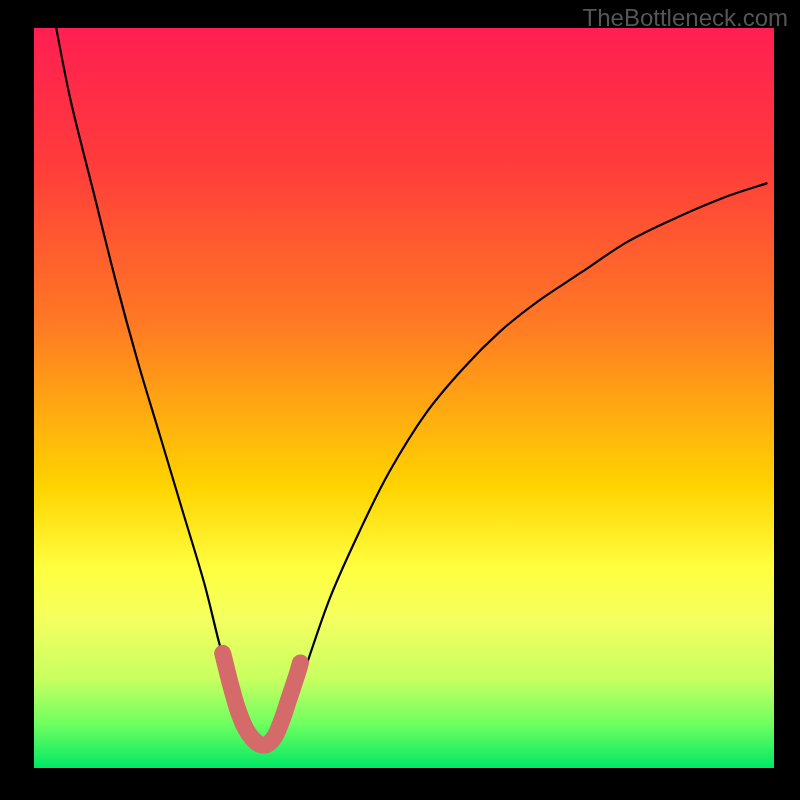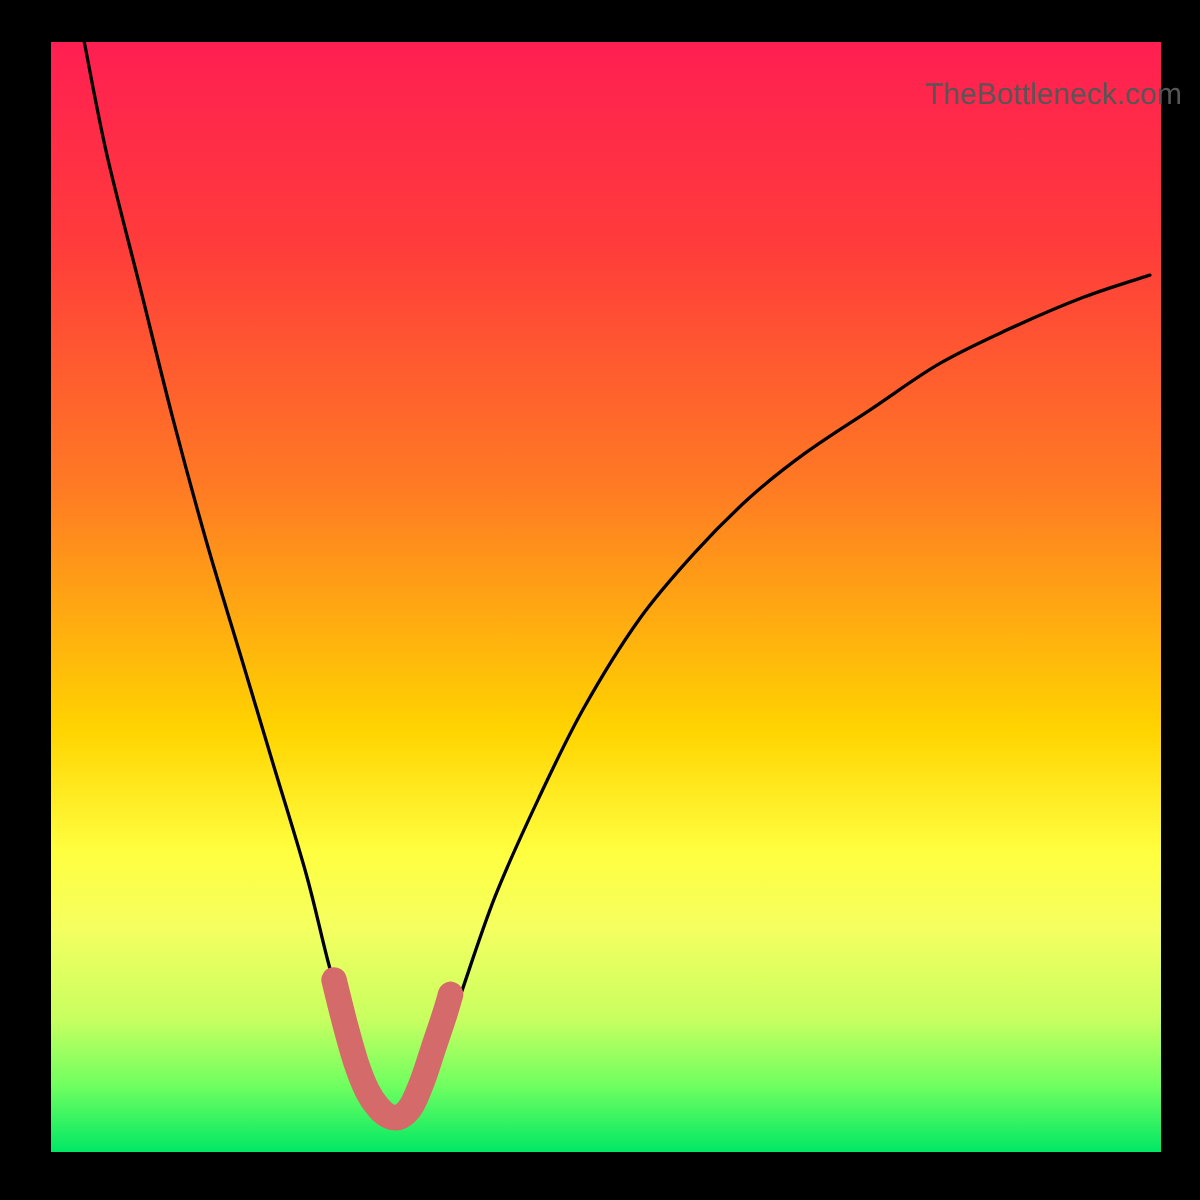--- a/index.html
+++ b/index.html
@@ -10,25 +10,24 @@
   }
   .wrap {
     width: 800px;
     height: 800px;
     position: relative;
   }
   .watermark {
     position: absolute;
     top: 4px;
     right: 12px;
-    font-size: 20px;
+    font-size: 24px;
     color: #565656;
     font-weight: 400;
     z-index: 10;
-    margin-top: 48px;
   }
   svg {
     display: block;
   }
 </style>
 </head>
 <body>
 
 <div class="wrap">
   <div class="watermark">TheBottleneck.com</div>

